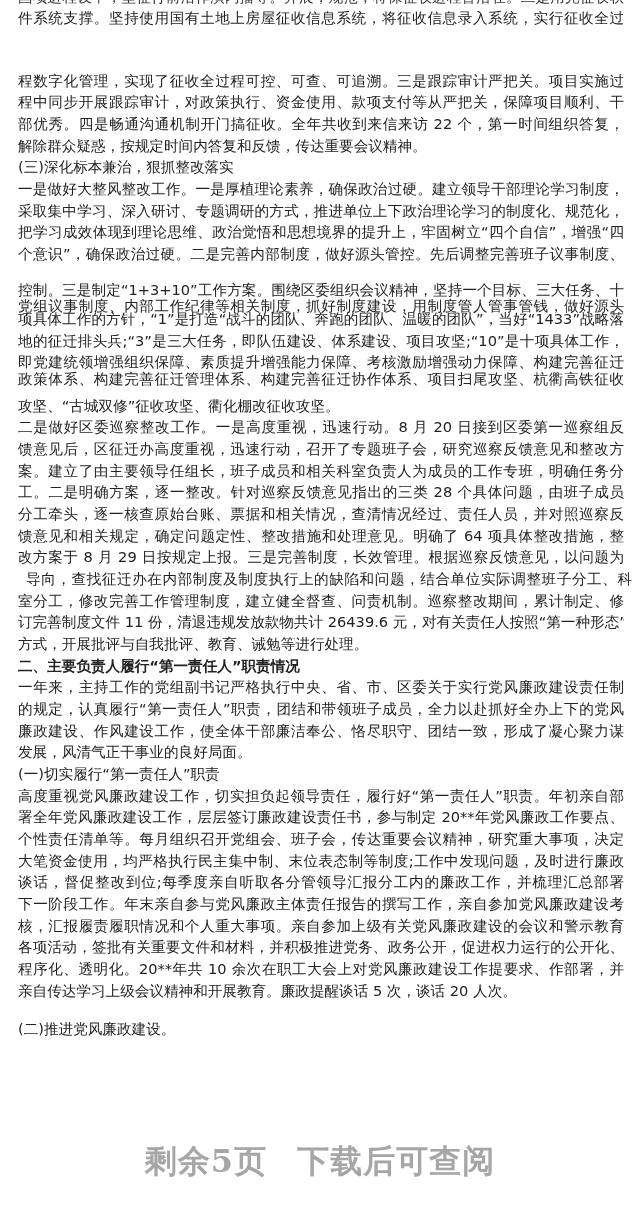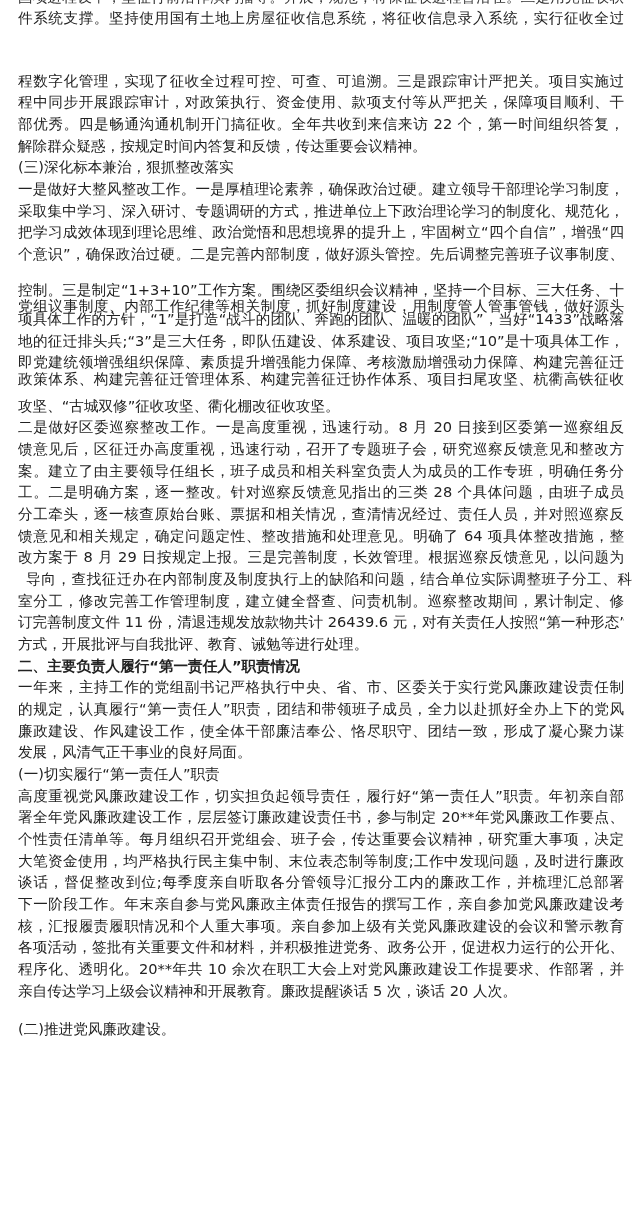--- a/index.html
+++ b/index.html
@@ -78,13 +78,16 @@
       <div class="line" style="top: 849.62px;">大笔资金使用，均严格执行民主集中制、末位表态制等制度;工作中发现问题，及时进行廉政</div>
       <div class="line" style="top: 871.29px;">谈话，督促整改到位;每季度亲自听取各分管领导汇报分工内的廉政工作，并梳理汇总部署</div>
       <div class="line" style="top: 892.96px;">下一阶段工作。年末亲自参与党风廉政主体责任报告的撰写工作，亲自参加党风廉政建设考</div>
       <div class="line" style="top: 914.63px;">核，汇报履责履职情况和个人重大事项。亲自参加上级有关党风廉政建设的会议和警示教育</div>
       <div class="line" style="top: 936.3px;">各项活动，签批有关重要文件和材料，并积极推进党务、政务公开，促进权力运行的公开化、</div>
       <div class="line" style="top: 957.97px;">程序化、透明化。20**年共 10 余次在职工大会上对党风廉政建设工作提要求、作部署，并</div>
       <div class="line last" style="top: 979.64px;">亲自传达学习上级会议精神和开展教育。廉政提醒谈话 5 次，谈话 20 人次。</div>
       <div class="line last" style="top: 1018px;">(二)推进党风廉政建设。</div>
     </div>
 
+  <div class="paywall">
+    <span>剩余5页</span><span class="gap"></span><span>下载后可查阅</span>
+  </div>
 </div>
 
 </body></html>

